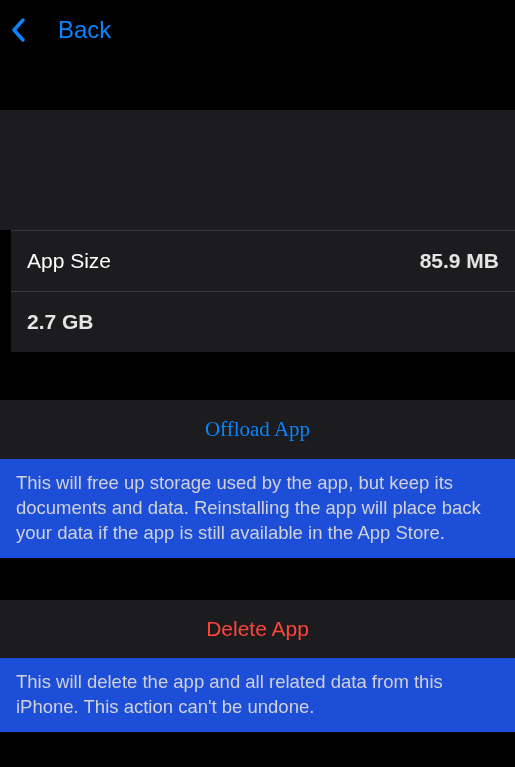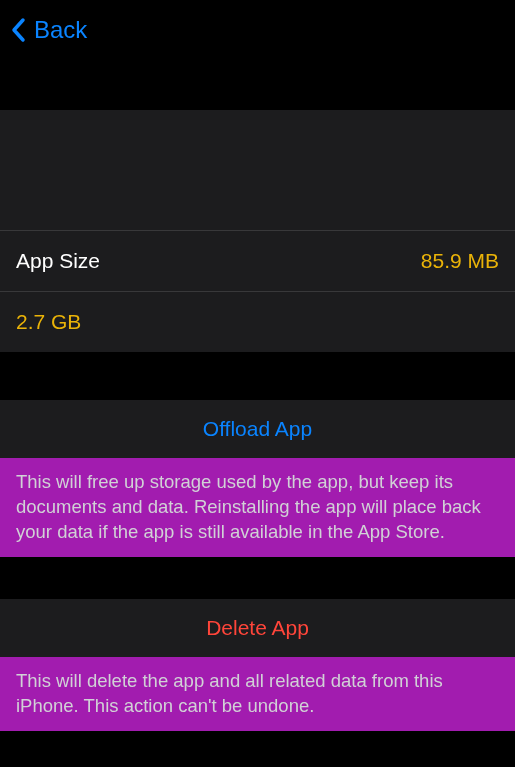--- a/index.html
+++ b/index.html
@@ -21,20 +21,21 @@
       align-items: center;
       padding: 0 10px;
       background: #000000;
     }
     .back-button {
       display: flex;
       align-items: center;
       color: #0a84ff;
       font-size: 24px;
       cursor: pointer;
+      gap: 24px;
     }
     .chevron-icon {
       width: 16px;
       height: 26px;
       margin-right: 8px;
     }
     .chevron-icon svg {
       display: block;
     }
     .black-section {
@@ -45,51 +46,54 @@
       height: 120px;
       background: #1c1c1e;
     }
     .info-row {
       background: #1c1c1e;
       display: flex;
       justify-content: space-between;
       align-items: center;
       padding: 18px 16px;
       border-top: 0.5px solid #38383a;
+      margin-left: 11px;
     }
     .info-row:last-of-type {
       border-bottom: none;
     }
     .info-label {
       font-size: 21px;
       color: #ffffff;
     }
     .info-value {
       font-size: 21px;
-      color: #eab308;
+      color: #e5e5e5;
+      font-weight: bold;
     }
     .button-gap {
       height: 48px;
       background: #000000;
     }
     .action-button {
       background: #1c1c1e;
       text-align: center;
       padding: 17px 16px;
       font-size: 21px;
       cursor: pointer;
     }
     .action-button.primary {
       color: #0a84ff;
+      font-family: Liberation Serif, serif;
     }
     .action-button.destructive {
       color: #ff453a;
     }
     .description-text {
-      background: #a21caf;
+      background: #1d4ed8;
       padding: 12px 16px;
       font-size: 18.5px;
       line-height: 1.35;
       color: #d1d1d6;
     }
     .small-gap {
       height: 42px;
       background: #000000;
     }
   </style>

